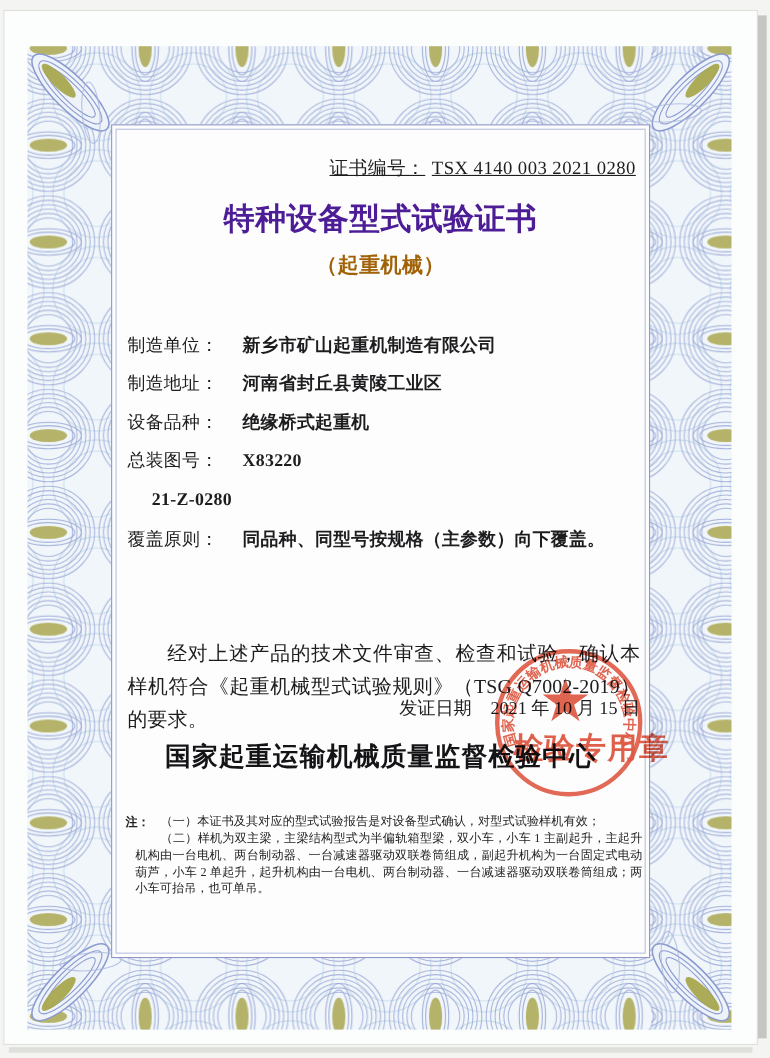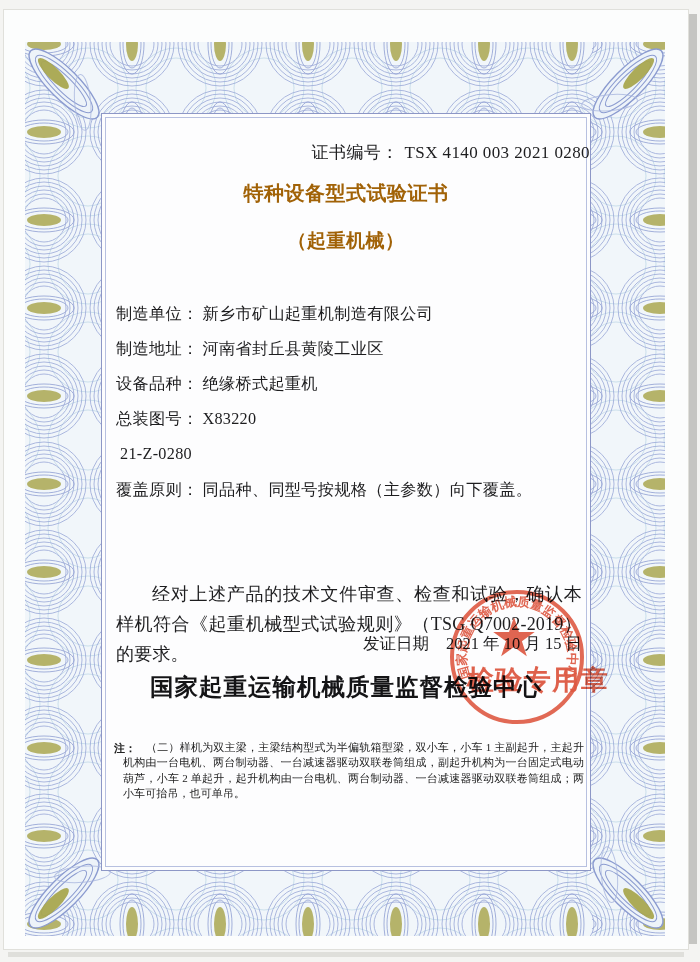--- a/index.html
+++ b/index.html
@@ -16,36 +16,36 @@
     background:#d9d9d4; opacity:.8; }
 
   
   .border-art { position:absolute; left:0; top:0; width:700px; height:962px; }
 
   
   .panel { position:absolute; left:101px; top:113px; width:490px; height:758px;
     background:#fdfdfe; border:1px solid #8d97c6; outline:1px solid #b7c0e0;
     outline-offset:-5px; color:#1d1d1f; }
 
-  .cert-no { position:absolute; top:27px; right:0; font-size:17px;
-    letter-spacing:.4px; white-space:nowrap; }
+  .cert-no { position:absolute; top:27px; right:12px; font-size:17px;
+    letter-spacing:.4px; white-space:nowrap;text-decoration:underline; }
   .cert-no .val { margin-left:6px; }
 
   .title { position:absolute; top:66px; left:0; width:100%; text-align:center;
     font-family:"Liberation Sans","DejaVu Sans",sans-serif; font-weight:700;
-    font-size:20px; letter-spacing:.5px; color:#a16207; }
+    font-size:28px; letter-spacing:.5px; color:#4c1d95; }
   .subtitle { position:absolute; top:114px; left:0; width:100%; text-align:center;
     font-family:"Liberation Sans","DejaVu Sans",sans-serif; font-weight:700;
     font-size:19px; letter-spacing:.5px; color:#a16207; }
 
   .fields { position:absolute; top:182px; left:14px; right:8px; }
   .frow { height:35.2px; display:flex; align-items:center; font-size:16.2px;
     letter-spacing:.3px; white-space:nowrap; }
   .frow .lab { flex:none; }
-  .frow .val { margin-left:4px; }
+  .frow .val { margin-left:22px;font-weight:bold; }
 
   .statement { position:absolute; top:465px; left:14px; right:8px;
     font-size:18px; line-height:30px; text-indent:2em; letter-spacing:.2px;
     text-align:justify; }
 
   .date-line { position:absolute; top:519px; right:8px; font-size:16.5px;
     white-space:nowrap; }
   .date-line .val { margin-left:17px; }
 
   .authority { position:absolute; top:557px; left:0; width:100%;
@@ -178,20 +178,21 @@
 
     <div class="date-line">
       <span class="lab">发证日期</span><span class="val">2021 年 10 月 15 日</span>
     </div>
 
     <div class="authority">国家起重运输机械质量监督检验中心</div>
 
     <div class="notes">
       <span class="nlab">注：</span>
       <div class="nlist">
+        <p>（一）本证书及其对应的型式试验报告是对设备型式确认，对型式试验样机有效；</p>
         <p>（二）样机为双主梁，主梁结构型式为半偏轨箱型梁，双小车，小车 1 主副起升，主起升机构由一台电机、两台制动器、一台减速器驱动双联卷筒组成，副起升机构为一台固定式电动葫芦，小车 2 单起升，起升机构由一台电机、两台制动器、一台减速器驱动双联卷筒组成；两小车可抬吊，也可单吊。</p>
       </div>
     </div>
   </div>
 
   <svg class="seal" viewBox="0 0 176 166" xmlns="http://www.w3.org/2000/svg">
     <circle cx="80" cy="80" r="65" fill="none" stroke="#dd4c33" stroke-width="4" opacity="0.9"></circle>
     <path id="ringPath" d="M 33.8 101.6 A 51 51 0 1 1 126.2 101.6" fill="none"></path>
     <text font-size="12.6" font-weight="700" fill="#dd4c33" font-family="Liberation Serif, DejaVu Serif, serif" opacity="0.92">
       <textPath href="#ringPath" startOffset="50%" text-anchor="middle">国家起重运输机械质量监督检验中心</textPath>

